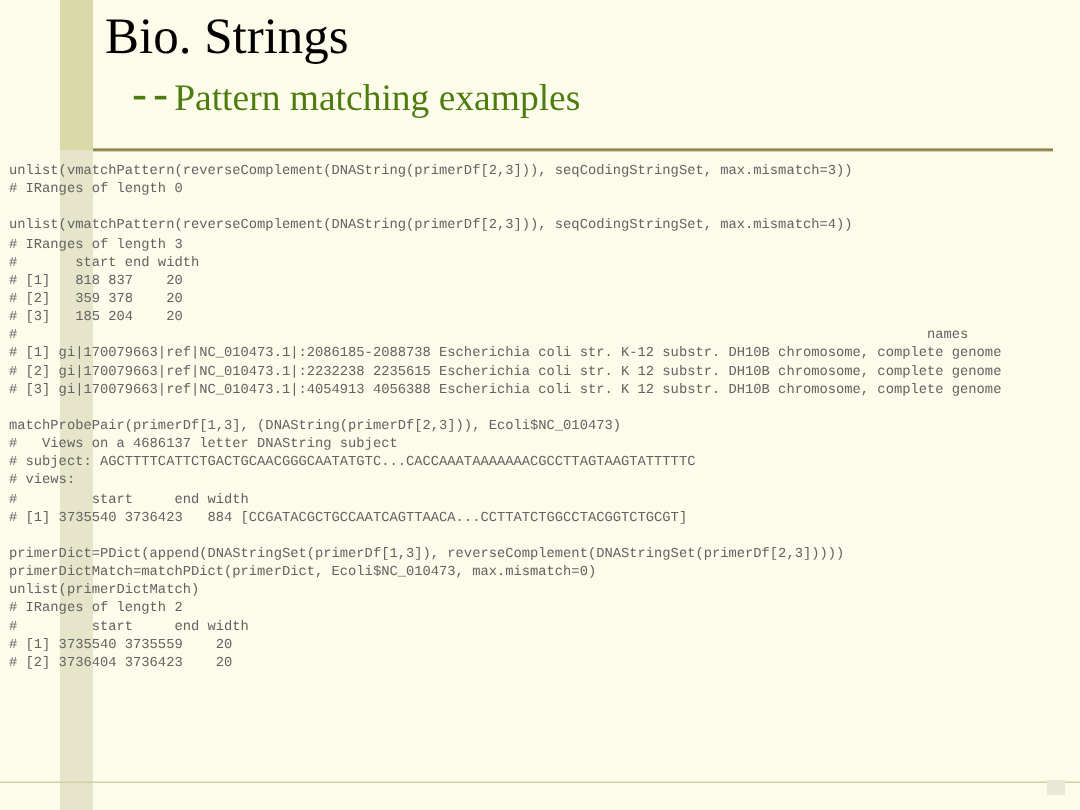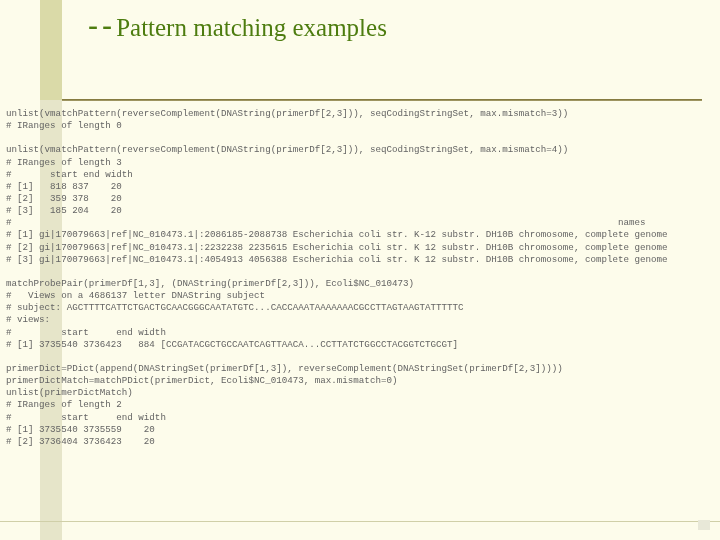--- a/index.html
+++ b/index.html
@@ -99,20 +99,21 @@
   }
 </style>
 </head>
 <body>
 
 <div class="slide">
   <div class="left-band"></div>
   <div class="left-band-overlay"></div>
 
   <div class="title-area">
+    <div class="title">Bio. Strings</div>
     <div class="subtitle">
       <span class="dashes">--</span><span>Pattern matching examples</span>
     </div>
   </div>
 
   <div class="hr"></div>
 
   <div class="code" id="code-block"><span class="line">unlist(vmatchPattern(reverseComplement(DNAString(primerDf[2,3])), seqCodingStringSet, max.mismatch=3))</span><span class="line"># IRanges of length 0</span><span class="line">&nbsp;</span><span class="line">unlist(vmatchPattern(reverseComplement(DNAString(primerDf[2,3])), seqCodingStringSet, max.mismatch=4))</span><span class="line"># IRanges of length 3</span><span class="line">#       start end width</span><span class="line"># [1]   818 837    20</span><span class="line"># [2]   359 378    20</span><span class="line"># [3]   185 204    20</span><span class="line">#                                                                                                              names</span><span class="line"># [1] gi|170079663|ref|NC_010473.1|:2086185-2088738 Escherichia coli str. K-12 substr. DH10B chromosome, complete genome</span><span class="line"># [2] gi|170079663|ref|NC_010473.1|:2232238 2235615 Escherichia coli str. K 12 substr. DH10B chromosome, complete genome</span><span class="line"># [3] gi|170079663|ref|NC_010473.1|:4054913 4056388 Escherichia coli str. K 12 substr. DH10B chromosome, complete genome</span><span class="line">&nbsp;</span><span class="line">matchProbePair(primerDf[1,3], (DNAString(primerDf[2,3])), Ecoli$NC_010473)</span><span class="line">#   Views on a 4686137 letter DNAString subject</span><span class="line"># subject: AGCTTTTCATTCTGACTGCAACGGGCAATATGTC...CACCAAATAAAAAAACGCCTTAGTAAGTATTTTTC</span><span class="line"># views:</span><span class="line">#         start     end width</span><span class="line"># [1] 3735540 3736423   884 [CCGATACGCTGCCAATCAGTTAACA...CCTTATCTGGCCTACGGTCTGCGT]</span><span class="line">&nbsp;</span><span class="line">primerDict=PDict(append(DNAStringSet(primerDf[1,3]), reverseComplement(DNAStringSet(primerDf[2,3]))))</span><span class="line">primerDictMatch=matchPDict(primerDict, Ecoli$NC_010473, max.mismatch=0)</span><span class="line">unlist(primerDictMatch)</span><span class="line"># IRanges of length 2</span><span class="line">#         start     end width</span><span class="line"># [1] 3735540 3735559    20</span><span class="line"># [2] 3736404 3736423    20</span></div>
 
   <div class="footer-line"></div>

